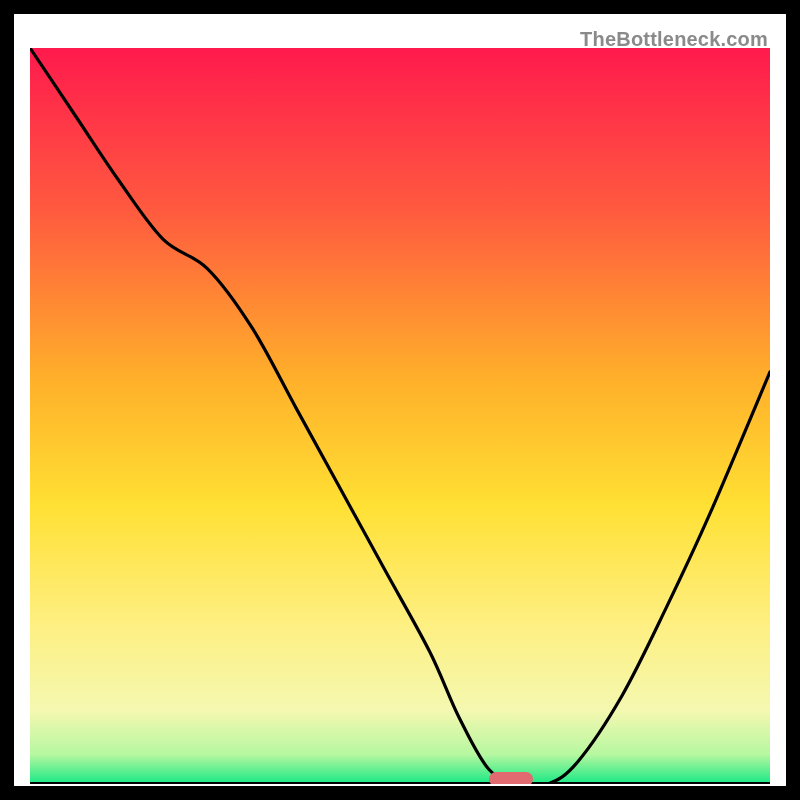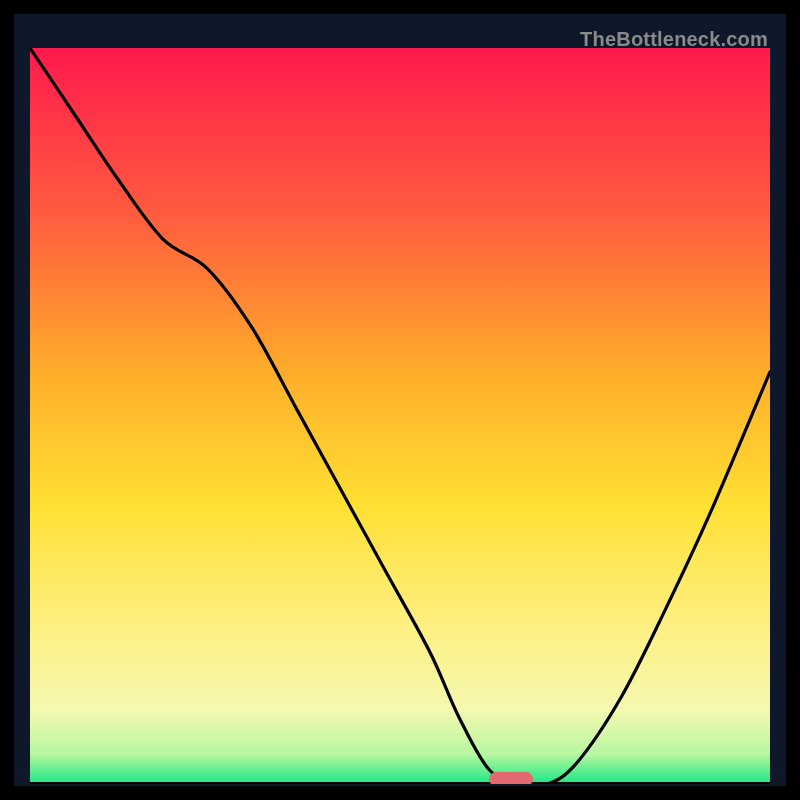--- a/index.html
+++ b/index.html
@@ -3,21 +3,21 @@
 <meta charset="utf-8">
 <style>
   * { margin: 0; padding: 0; box-sizing: border-box; }
   html, body { width: 800px; height: 800px; background: #000; overflow: hidden; }
   .frame {
     position: absolute;
     left: 14px;
     top: 14px;
     width: 772px;
     height: 772px;
-    background: #0f172a;
+    background: #ffffff;
   }
   .plot {
     position: absolute;
     left: 16px;
     top: 34px;
     width: 740px;
     height: 736px;
     overflow: hidden;
   }
   .gradient {

